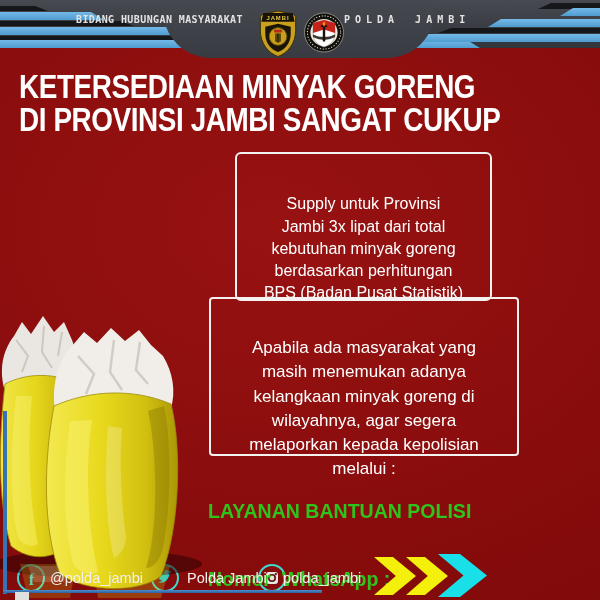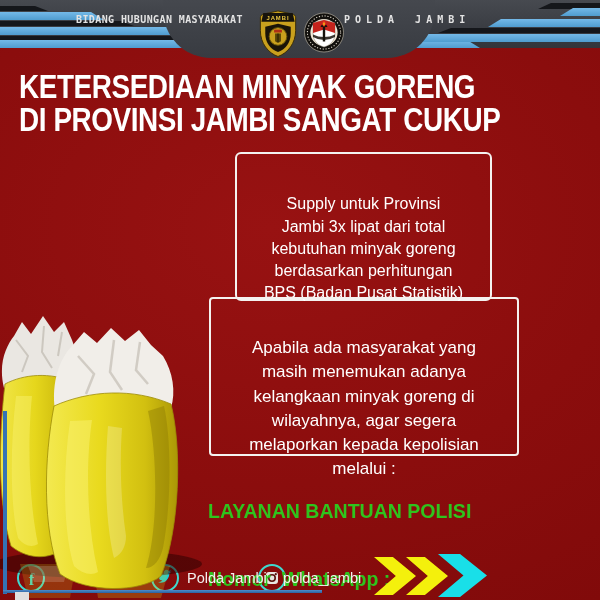--- a/index.html
+++ b/index.html
@@ -201,20 +201,21 @@
   </svg>
 
   <div class="frame-v"></div>
   <div class="frame-h"></div>
   <div class="corner-mark"></div>
 
   <svg class="social-icon" style="left:16px;" viewBox="0 0 30 30">
     <circle cx="15" cy="15" r="13" fill="none" stroke="#3fd9cf" stroke-width="2"></circle>
     <text x="15.5" y="21.5" text-anchor="middle" font-size="17" font-weight="bold" fill="#3fd9cf" font-family="Liberation Serif, serif">f</text>
   </svg>
+  <span class="social-label" style="left:50px;">@polda_jambi</span>
 
   <svg class="social-icon" style="left:150px;" viewBox="0 0 30 30">
     <circle cx="15" cy="15" r="13" fill="none" stroke="#3fd9cf" stroke-width="2"></circle>
     <path d="M8,19.2 C10.4,20.2 14,19.8 16.6,17.2 C19,14.8 19.4,12 19.3,10.6 L21.6,8.4 L19.5,9 L21,7 L18.8,7.9 C17.5,6.4 15.4,6.6 14.3,7.9 C13.4,9 13.6,10.3 13.8,11 C11,10.8 9.2,9.4 7.9,7.8 C7.1,9.6 7.9,11.2 8.9,12 L7.5,11.7 C7.6,13.4 8.9,14.6 10.3,15 L8.9,15.2 C9.5,16.8 10.9,17.4 12.3,17.5 C11,18.7 9.3,19.3 8,19.2 Z" fill="#19cfe0"></path>
   </svg>
   <span class="social-label" style="left:187px;">Polda Jambi</span>
 
   <svg class="social-icon" style="left:257px;" viewBox="0 0 30 30">
     <circle cx="15" cy="15" r="13" fill="none" stroke="#3fd9cf" stroke-width="2"></circle>
     <rect x="9" y="9" width="12" height="12" rx="3" fill="#e8e6e2"></rect>

